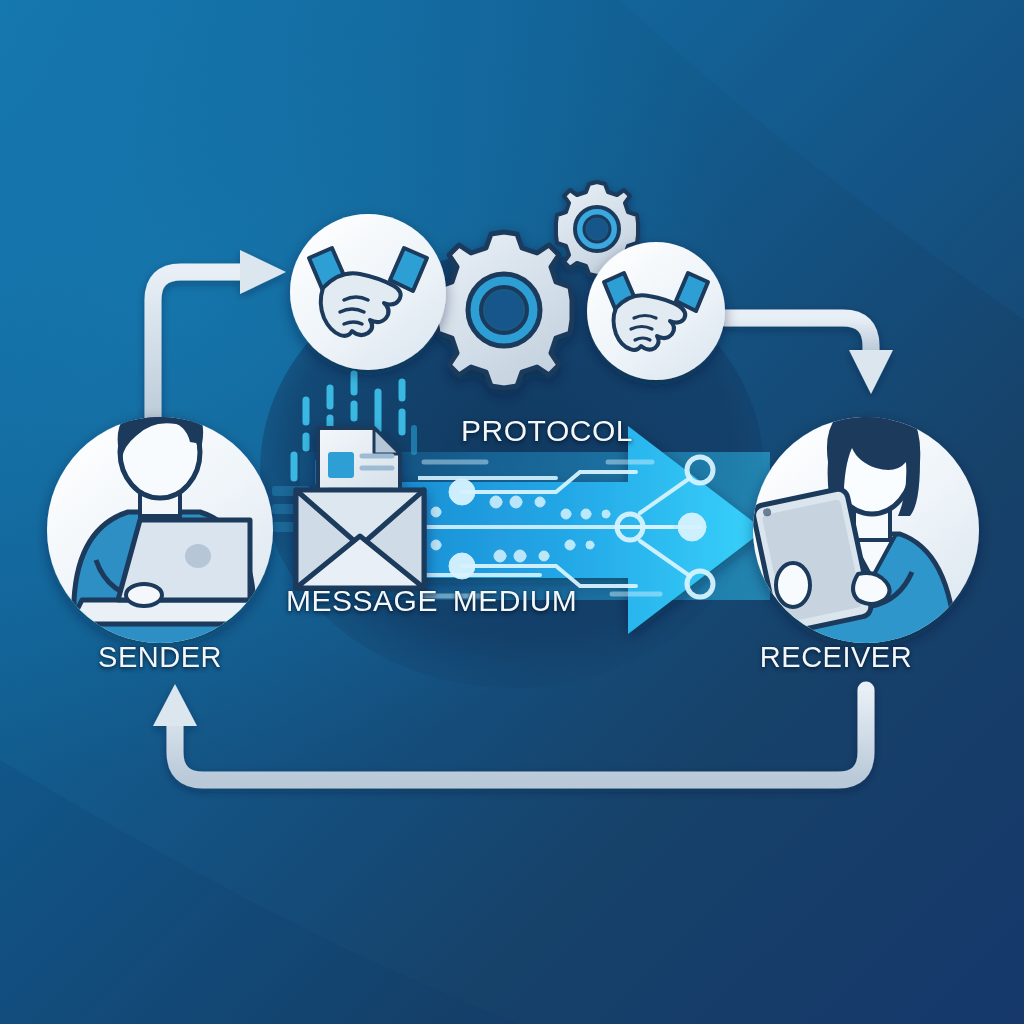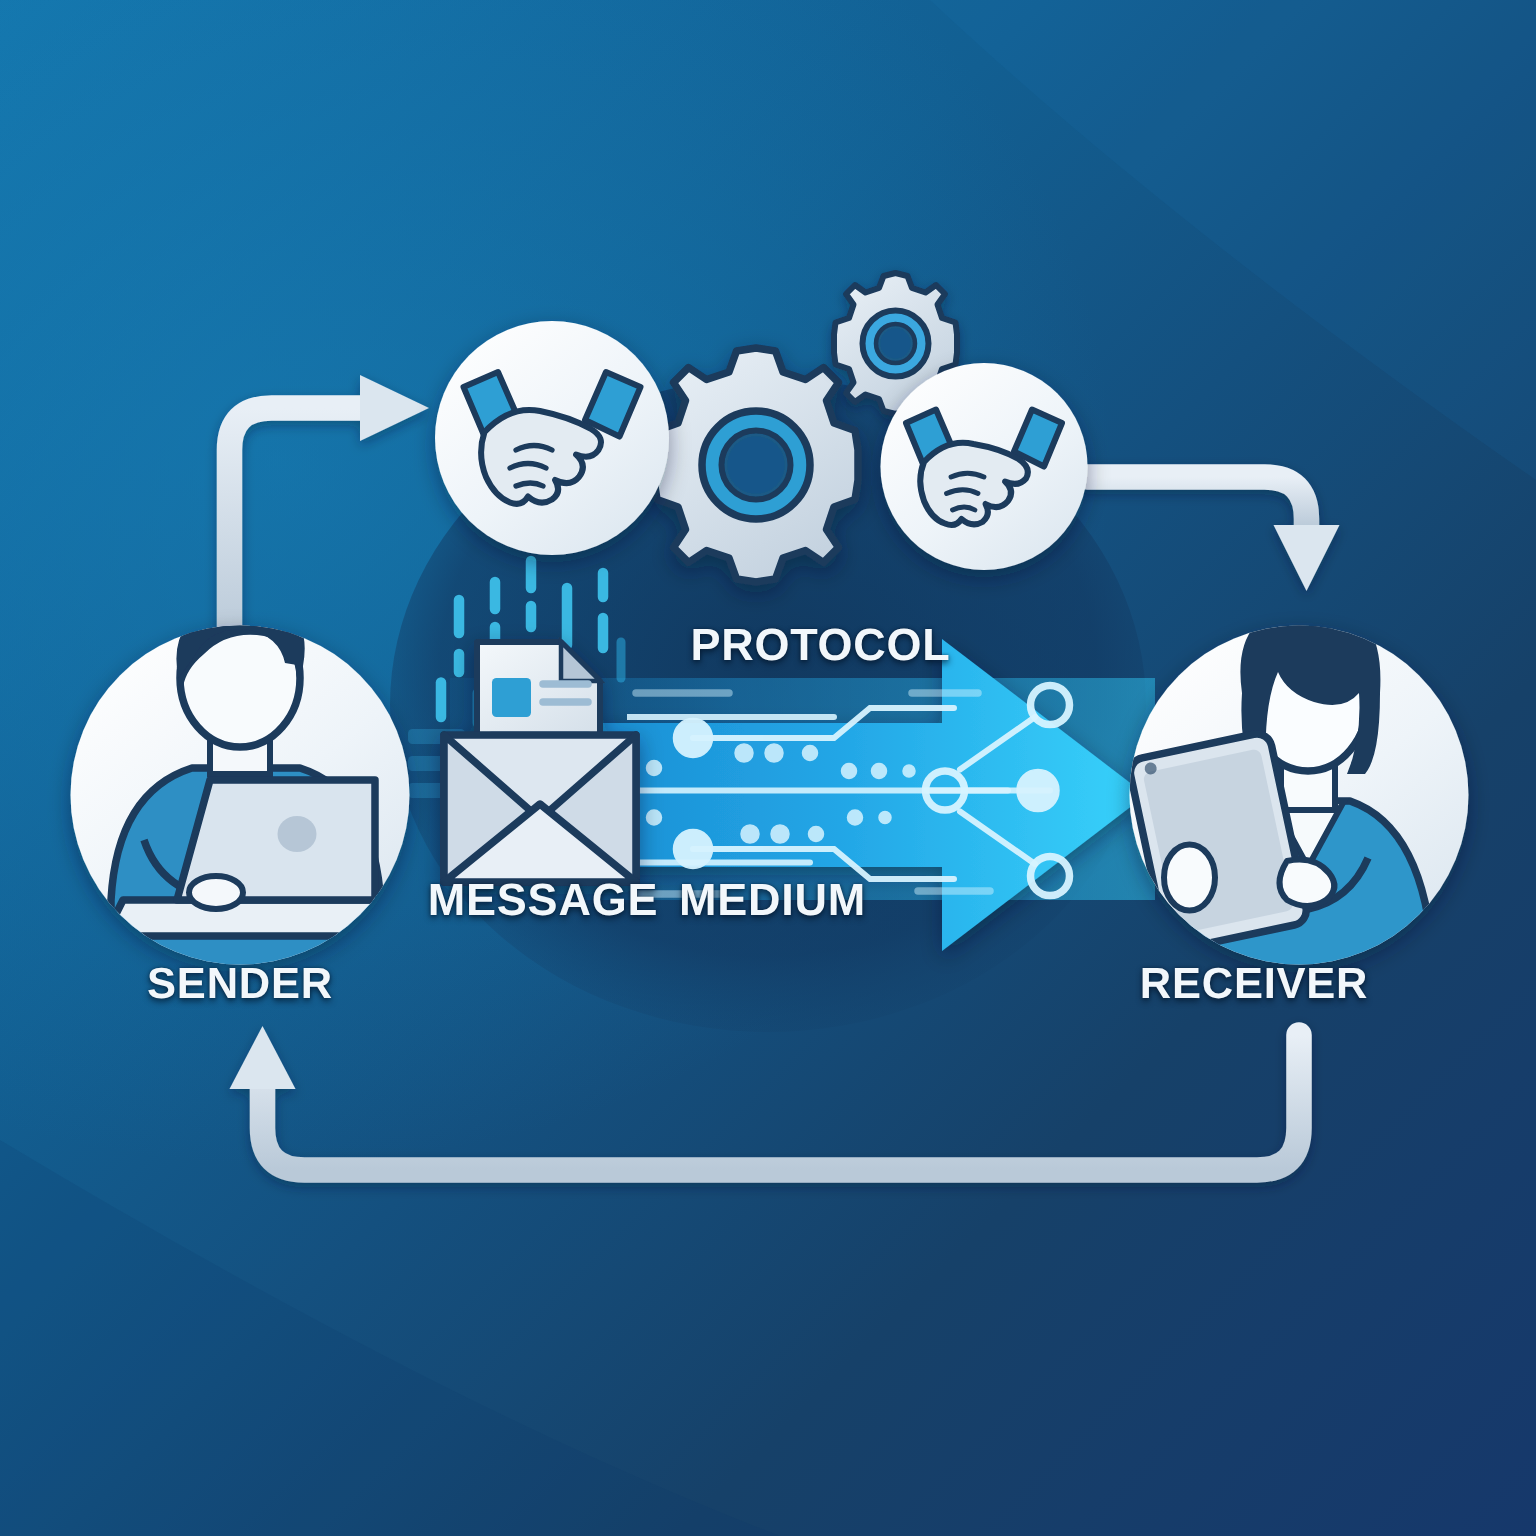--- a/index.html
+++ b/index.html
@@ -20,21 +20,21 @@
   }
   #stage svg.layer {
     position: absolute;
     left: 0; top: 0;
     width: 1024px;
     height: 1024px;
   }
   .label {
     position: absolute;
     color: #f2f7fb;
-    font-weight: bold;
+    font-weight: normal;
     letter-spacing: 0.5px;
     text-shadow: 0 2px 4px rgba(3,20,40,0.75), 0 0 2px rgba(3,20,40,0.5);
     white-space: nowrap;
     transform: translate(-50%, -50%);
     pointer-events: none;
   }
   .label-node { font-size: 29px; }
   .label-mid  { font-size: 30px; }
 </style>
 </head>

